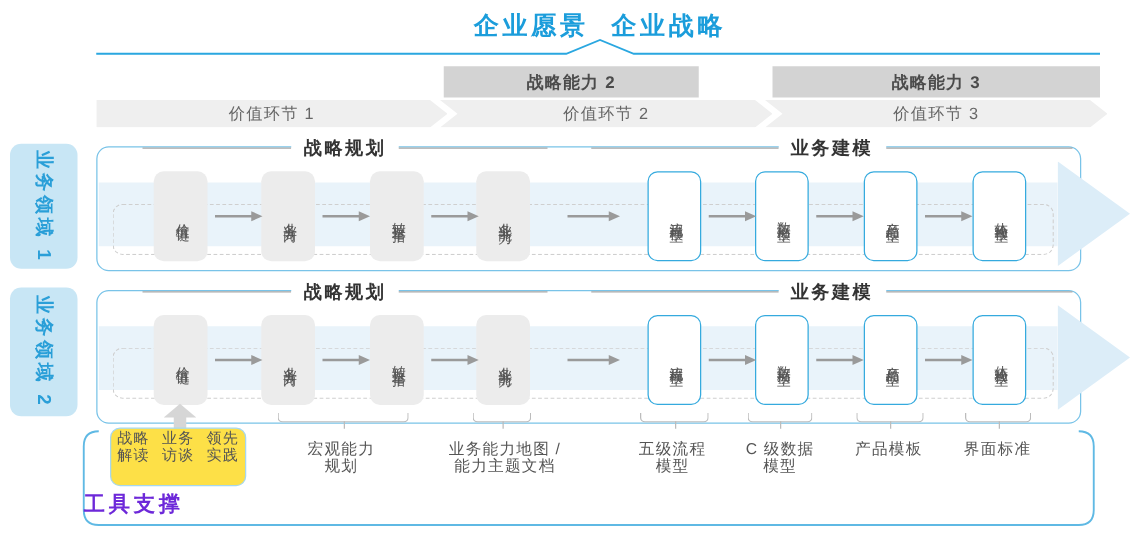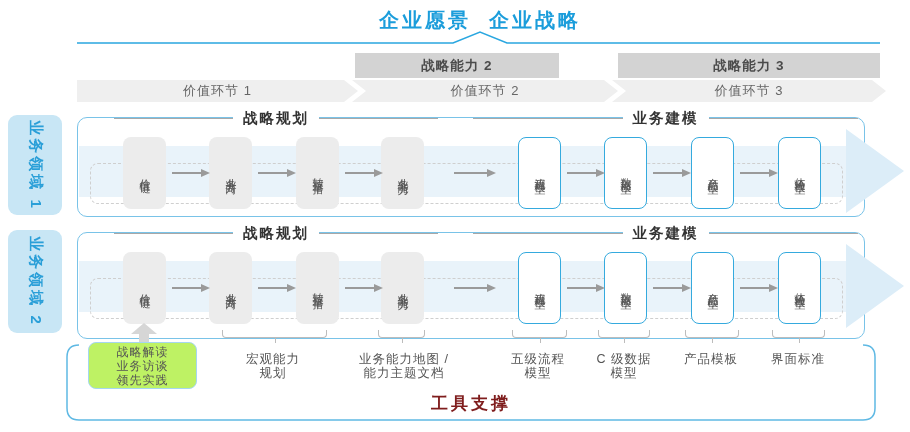--- a/index.html
+++ b/index.html
@@ -44,27 +44,27 @@
   .harrow:after{content:'';position:absolute;right:-8px;top:-5px;border-left:9px solid #9a9a9a;
                 border-top:4px solid transparent;border-bottom:4px solid transparent;}
 
   
   .brace{position:absolute;top:330px;height:7px;border-left:1px solid #bcbcbc;border-right:1px solid #bcbcbc;
          border-bottom:1px solid #bcbcbc;border-radius:0 0 4px 4px;}
   .brace:after{content:'';position:absolute;left:50%;top:7px;width:1px;height:6px;background:#bcbcbc;}
   .note{position:absolute;top:352px;transform:translateX(-50%);text-align:center;
         font-size:12.5px;color:#555;line-height:14px;letter-spacing:1px;}
   .input-box{position:absolute;left:88px;top:342px;width:109px;height:47px;border:1px solid #a5d7f0;border-radius:8px;
-             display:flex;flex-direction:column;justify-content:center;text-align:center;
-             font-size:12px;color:#555;line-height:14px;letter-spacing:1px;box-sizing:border-box;background:#bef264;}
+             display:flex;flex-direction:row;justify-content:center;text-align:center;
+             font-size:12px;color:#555;line-height:14px;letter-spacing:1px;box-sizing:border-box;background:#fde047;}
   .uparrow-head{position:absolute;left:131px;top:323px;width:0;height:0;
                 border-left:13px solid transparent;border-right:13px solid transparent;border-bottom:11px solid #d6d6d6;}
   .uparrow-shaft{position:absolute;left:139px;top:333px;width:10px;height:10px;background:#d6d6d6;}
-  .tool-label{position:absolute;left:67px;top:392px;width:808px;text-align:center;
-              color:#7f1d1d;font-size:17px;font-weight:bold;letter-spacing:3px;}
+  .tool-label{position:absolute;left:67px;top:392px;width:808px;
+              color:#6d28d9;font-size:17px;font-weight:bold;letter-spacing:3px;}
 </style>
 </head>
 <body>
 
 <div class="stage">
 
   <div class="title-row">
     <span>企业愿景</span>
     <span>企业战略</span>
   </div>

